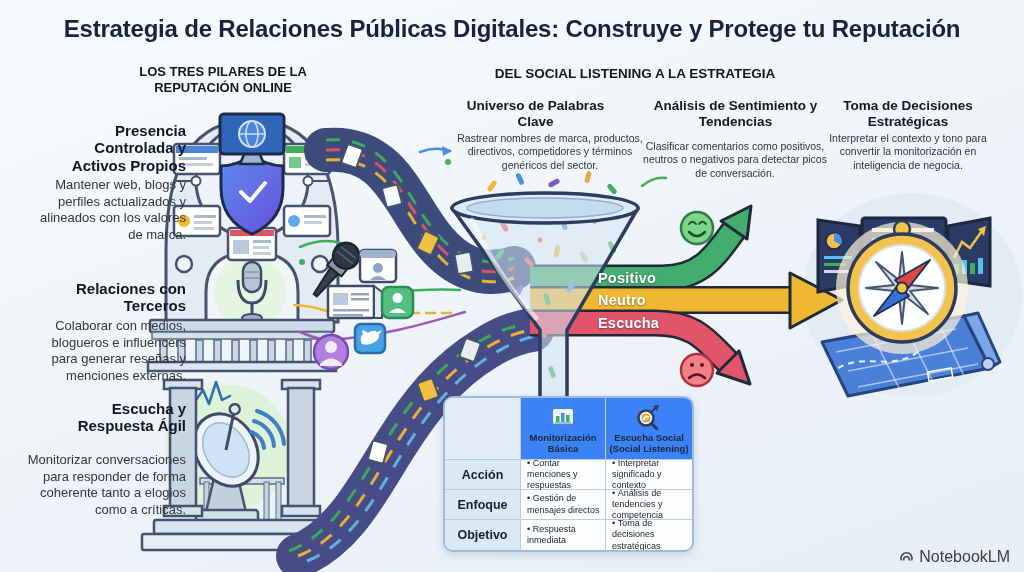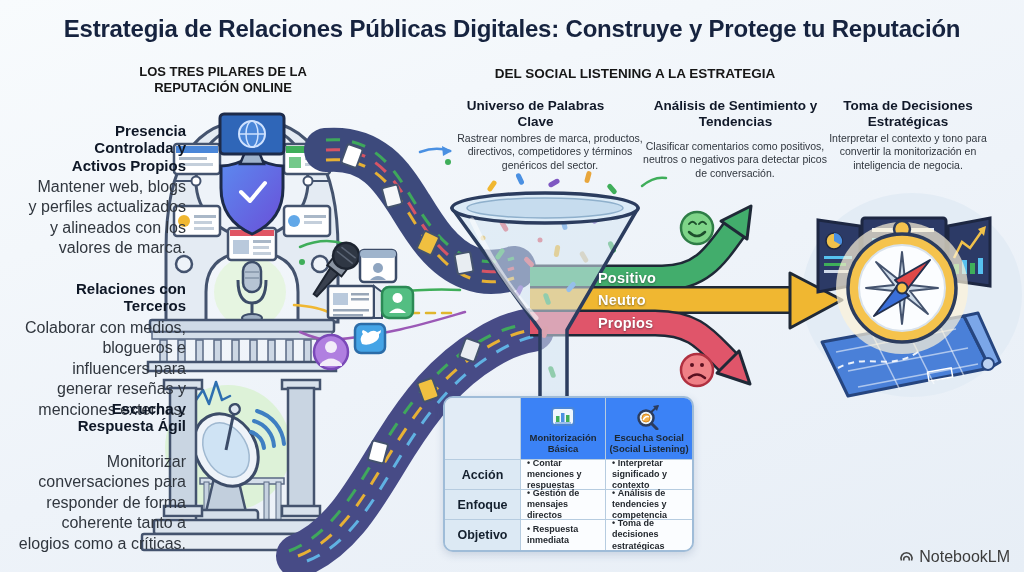--- a/index.html
+++ b/index.html
@@ -4,30 +4,30 @@
 <style>
   html,body{margin:0;padding:0;background:#dfe6ee;}
   .canvas{position:relative;width:1024px;height:572px;overflow:hidden;
     background:linear-gradient(160deg,#f8fbfd 0%,#eef3f9 55%,#e7eef6 100%);
     font-family:"Liberation Sans",sans-serif;}
   .abs{position:absolute;}
   .title{top:15px;left:0;right:0;text-align:center;font-size:24px;font-weight:bold;
     color:#16233f;letter-spacing:-0.2px;}
   .sec-head{font-weight:bold;color:#161616;text-align:center;font-size:13px;line-height:1.25;}
   .pillar-title{font-weight:bold;color:#0e1726;text-align:right;font-size:15px;line-height:1.15;}
-  .pillar-desc{color:#30363e;text-align:right;font-size:16px;line-height:1.28;}
+  .pillar-desc{color:#30363e;text-align:right;font-size:13px;line-height:1.28;}
   .step-title{font-weight:bold;color:#101828;text-align:center;font-size:13.5px;line-height:1.15;}
   .step-desc{color:#30363e;text-align:center;font-size:10.5px;line-height:1.28;}
   .band-label{color:#ffffff;font-weight:bold;font-size:14.5px;line-height:18px;
     text-shadow:0 1px 2px rgba(20,30,40,.5);letter-spacing:.2px;}
   .cmp{left:443px;top:396px;width:247px;border:2px solid #9fbcd8;border-radius:10px;
     background:#e8f1f9;display:grid;grid-template-columns:76px 85px 86px;
     grid-template-rows:62px 30px 30px 30px;overflow:hidden;
     box-shadow:0 3px 8px rgba(50,80,120,.18);}
-  .cmp>div{border-right:1px solid #b6cce0;border-bottom:1px solid #b6cce0;box-sizing:border-box;font-weight:bold;}
+  .cmp>div{border-right:1px solid #b6cce0;border-bottom:1px solid #b6cce0;box-sizing:border-box;}
   .cmp>div:nth-child(3n){border-right:none;}
   .cmp>div:nth-child(n+10){border-bottom:none;}
   .cmp .corner{background:#e2ecf6;}
   .cmp .hcell{background:#3b82f6;display:flex;flex-direction:column;align-items:center;
     justify-content:flex-end;padding:5px 3px 4px;font-size:9.5px;font-weight:bold;
     text-align:center;line-height:1.15;color:#1c2733;}
   .cmp .hcell svg{margin-bottom:3px;}
   .cmp .rlabel{background:#dce9f4;font-weight:bold;font-size:12.5px;color:#14202e;
     display:flex;align-items:center;justify-content:center;}
   .cmp .cell{background:#fbfdff;font-size:9px;color:#24292f;padding:3px 3px 3px 6px;
@@ -389,21 +389,21 @@
   <div class="abs step-desc" style="left:440px;top:132px;width:190px;margin-left:15px;">Rastrear nombres de marca, productos, directivos, competidores y términos genéricos del sector.</div>
 
   <div class="abs step-title" style="left:648px;top:98px;width:175px;">Análisis de Sentimiento y Tendencias</div>
   <div class="abs step-desc" style="left:642px;top:140px;width:186px;">Clasificar comentarios como positivos, neutros o negativos para detectar picos de conversación.</div>
 
   <div class="abs step-title" style="left:822px;top:98px;width:172px;">Toma de Decisiones Estratégicas</div>
   <div class="abs step-desc" style="left:818px;top:132px;width:180px;">Interpretar el contexto y tono para convertir la monitorización en inteligencia de negocia.</div>
 
   <div class="abs band-label" style="left:598px;top:269px;">Positivo</div>
   <div class="abs band-label" style="left:598px;top:291px;">Neutro</div>
-  <div class="abs band-label" style="left:598px;top:314px;">Propios</div>
+  <div class="abs band-label" style="left:598px;top:314px;">Escucha</div>
 
   <div class="abs cmp">
     <div class="corner"></div>
     <div class="hcell">
       <svg width="26" height="26" viewBox="0 0 26 26">
         <rect x="2" y="4" width="22" height="17" rx="3" fill="#eef6fd" stroke="#4a86d8" stroke-width="2"></rect>
         <rect x="6" y="12" width="3.5" height="6" fill="#3fae5a"></rect>
         <rect x="11" y="9" width="3.5" height="9" fill="#4a90e2"></rect>
         <rect x="16" y="11" width="3.5" height="7" fill="#3fae5a"></rect>
         <line x1="5" y1="19" x2="21" y2="19" stroke="#4a86d8" stroke-width="1"></line>

